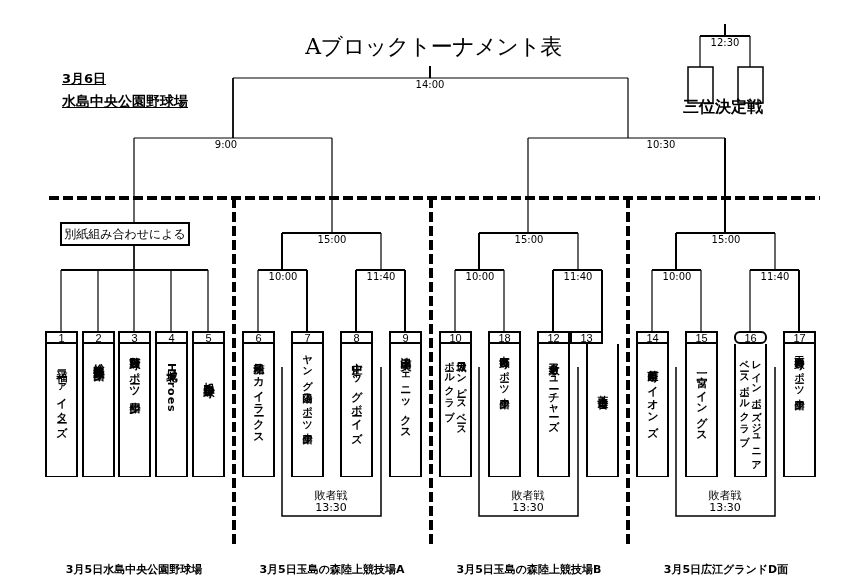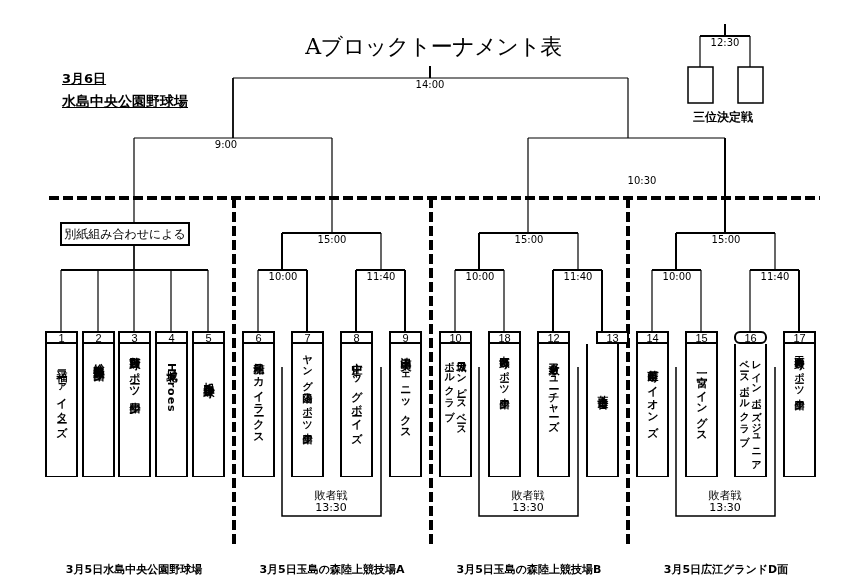--- a/index.html
+++ b/index.html
@@ -11,21 +11,21 @@
   .date { top:70px; }
   .venue { top:93px; font-size:14px;text-align:center; }
   .time { font-size:10px; text-align:center; width:50px; }
   .bracket-svg { position:absolute; left:0; top:0; }
   .team-num { position:absolute; width:33px; height:13px; border:2px solid #000; border-bottom:2px solid #000; box-sizing:border-box; text-align:center; font-size:11px; line-height:11px; font-family:"Liberation Sans",sans-serif; background:#fff; }
   .team-body { position:absolute; width:33px; height:133px; border-left:2px solid #000; border-right:2px solid #000; border-bottom:1px solid #000; box-sizing:border-box; background:#fff; }
   .team-name { position:absolute; writing-mode:vertical-rl; font-size:11px; font-weight:bold; line-height:12px; letter-spacing:1px; white-space:nowrap; }
   .special-box { left:60px; top:222px; width:130px; height:24px; border:2px solid #000; box-sizing:border-box; text-align:center; font-size:12px; line-height:20px; background:#fff; }
   .loser-label { font-size:11px; text-align:center; width:80px; line-height:12px; }
   .footer-venue { top:562px; font-size:11px; font-weight:bold; text-align:center; width:196px; }
-  .third-label { left:683px; top:109px; width:80px; text-align:center; font-size:12px; font-weight:bold; }
+  .third-label { left:683px; top:97px; width:80px; text-align:center; font-size:16px; font-weight:bold; }
 </style>
 </head>
 <body>
 
 <div class="abs title">Aブロックトーナメント表</div>
 <div class="abs date">3月6日</div>
 <div class="abs venue">水島中央公園野球場</div>
 
 <svg class="bracket-svg" width="867" height="577" viewBox="0 0 867 577">
   <g stroke="#000" fill="none">
@@ -92,21 +92,21 @@
 
     <line x1="49" y1="198" x2="820" y2="198" stroke-width="4" stroke-dasharray="10,4"></line>
     <line x1="234" y1="198" x2="234" y2="545" stroke-width="4" stroke-dasharray="10,4"></line>
     <line x1="431" y1="198" x2="431" y2="545" stroke-width="4" stroke-dasharray="10,4"></line>
     <line x1="628" y1="198" x2="628" y2="545" stroke-width="4" stroke-dasharray="10,4"></line>
   </g>
 </svg>
 
 <div class="abs time" style="left:405px;top:79px;">14:00</div>
 <div class="abs time" style="left:201px;top:139px;">9:00</div>
-<div class="abs time" style="left:617px;top:139px;margin-top:36px;">10:30</div>
+<div class="abs time" style="left:636px;top:139px;">10:30</div>
 <div class="abs time" style="left:700px;top:37px;">12:30</div>
 <div class="abs third-label">三位決定戦</div>
 
 <div class="abs time" style="left:307px;top:234px;">15:00</div>
 <div class="abs time" style="left:258px;top:271px;">10:00</div>
 <div class="abs time" style="left:356px;top:271px;">11:40</div>
 
 <div class="abs time" style="left:504px;top:234px;">15:00</div>
 <div class="abs time" style="left:455px;top:271px;">10:00</div>
 <div class="abs time" style="left:553px;top:271px;">11:40</div>
@@ -147,21 +147,21 @@
     <div class="team-name" style="font-size: 11px; left: 399px; top: 348px;">津山中央フェニックス</div>
     <div class="team-num" style="left: 439px; top: 331px;">10</div>
     <div class="team-body" style="left: 439px; top: 344px;"></div>
     <div class="team-name" style="font-size: 10px; left: 443px; top: 353px;"><span>天城ワンピースベース</span><br><span>ボールクラブ</span></div>
     <div class="team-num" style="left: 488px; top: 331px;">18</div>
     <div class="team-body" style="left: 488px; top: 344px;"></div>
     <div class="team-name" style="font-size: 10px; left: 498px; top: 348px;">七区野球スポーツ少年団</div>
     <div class="team-num" style="left: 537px; top: 331px; text-decoration: underline;">12</div>
     <div class="team-body" style="left: 537px; top: 344px;"></div>
     <div class="team-name" style="font-size: 11px; left: 547px; top: 354.25px;">倉敷フューチャーズ</div>
-    <div class="team-num" style="left: 596px; top: 331px;">13</div>
+    <div class="team-num" style="left: 570px; top: 331px;">13</div>
     <div class="team-body" style="left: 586px; top: 344px;"></div>
     <div class="team-name" style="font-size: 11px; left: 596px; top: 385.5px;">落合連合</div>
     <div class="team-num" style="left: 636px; top: 331px;">14</div>
     <div class="team-body" style="left: 636px; top: 344px;"></div>
     <div class="team-name" style="font-size: 11px; left: 646px; top: 360.5px;">茶屋町ライオンズ</div>
     <div class="team-num" style="left: 685px; top: 331px;">15</div>
     <div class="team-body" style="left: 685px; top: 344px;"></div>
     <div class="team-name" style="font-size: 11px; left: 695px; top: 366.75px;">一宮ウイングス</div>
     <div class="team-num" style="left: 734px; top: 331px; border-radius: 6px;">16</div>
     <div class="team-body" style="left: 734px; top: 344px;"></div>

